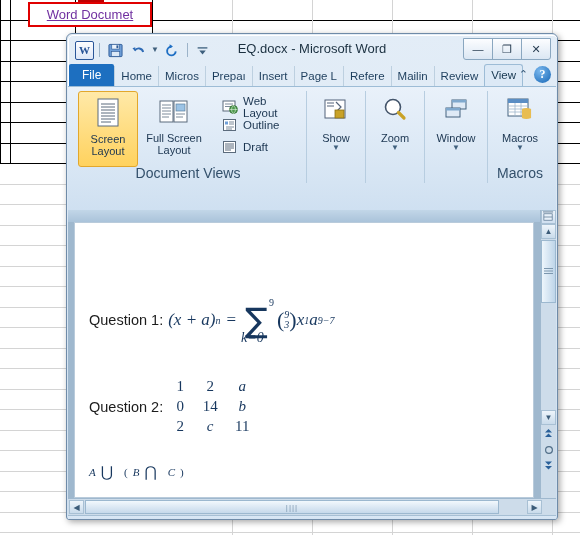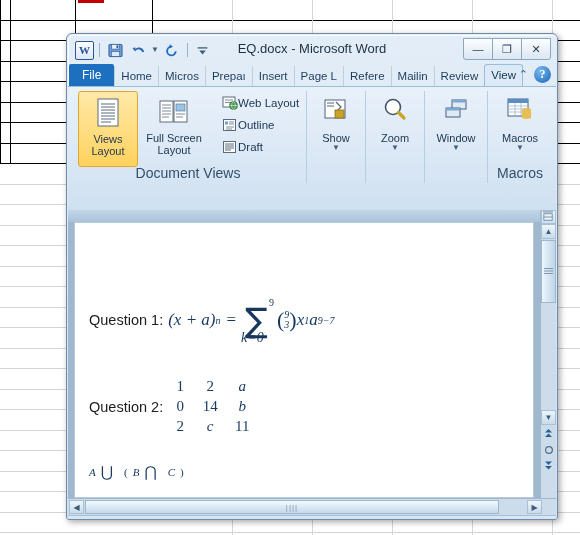--- a/index.html
+++ b/index.html
@@ -103,21 +103,21 @@
     position:absolute;top:4px;width:60px;height:76px;
     display:flex;flex-direction:column;align-items:center;
     font-size:11px;color:#1b3550;text-align:center;line-height:12px;
   }
   .bigbtn.sel{
     background:linear-gradient(to bottom,#ffe9a8,#ffd25e);
     border:1px solid #e2a72c;border-radius:3px;box-sizing:border-box;
   }
   .bigicon{width:34px;height:34px;margin-top:4px;margin-bottom:3px;}
   .smallrow{
-    position:absolute;display:flex;align-items:center;
+    position:absolute;display:flex;align-items:center;gap:5px;
     font-size:11.5px;color:#1b3550;
   }
   .smicon{width:16px;height:16px;flex:none;}
   .caret{font-size:8px;line-height:8px;color:#40607d;}
 
   
   #docarea{
     position:absolute;left:1px;top:176px;width:488px;height:288px;
     background:#9fb8ce;box-sizing:border-box;
   }
@@ -237,20 +237,23 @@
       <div class="vline thick" style="left: 152px; height: 164px;"></div>
       <div class="vline" style="left: 232px; height: 535px;"></div>
       <div class="vline" style="left: 312px; height: 535px;"></div>
       <div class="vline" style="left: 392px; height: 535px;"></div>
       <div class="vline" style="left: 472px; height: 535px;"></div>
       <div class="vline" style="left: 552px; height: 535px;"></div>
     </div>
 
   <div id="sel-handle"></div>
 
+  <div id="hyperlink-cell">
+    <span id="hyperlink-text">Word Documet</span>
+  </div>
 </div>
 
 <div id="word-window">
   <div id="win-outline"></div>
 
   <div id="titlebar">
     <div id="title-text">EQ.docx  -  Microsoft Word</div>
 
     <div id="qat">
       <div id="wordlogo">W</div>
@@ -322,21 +325,21 @@
               <line x1="10" y1="8" x2="24" y2="8"></line>
                 <line x1="10" y1="11" x2="24" y2="11"></line>
               <line x1="10" y1="14" x2="24" y2="14"></line>
                 <line x1="10" y1="17" x2="24" y2="17"></line>
               <line x1="10" y1="20" x2="24" y2="20"></line>
                 <line x1="10" y1="23" x2="24" y2="23"></line>
               <line x1="10" y1="26" x2="20" y2="26"></line>
             </g>
           </svg>
         </span>
-        <span>Views</span>
+        <span>Screen</span>
         <span>Layout</span>
       </div>
 
       <div class="bigbtn" style="left:66px;width:72px;">
         <span class="bigicon">
           <svg width="34" height="34" viewBox="0 0 34 34">
             <rect x="3" y="6" width="13" height="21" fill="#fff" stroke="#5b6b7c"></rect>
             <rect x="17" y="6" width="13" height="21" fill="#fff" stroke="#5b6b7c"></rect>
             <g stroke="#7c8b9a" stroke-width="1">
               <line x1="5" y1="10" x2="14" y2="10"></line>

